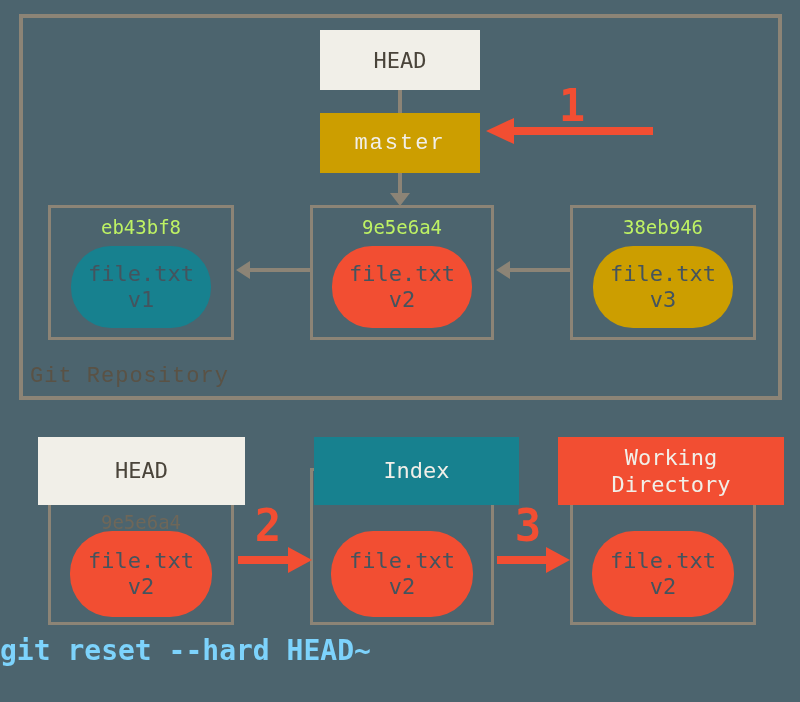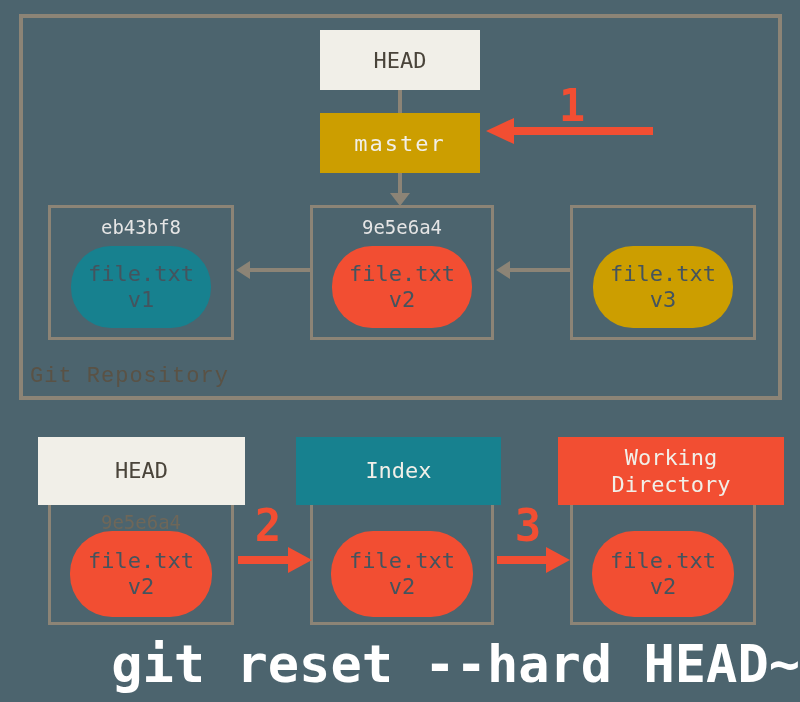--- a/index.html
+++ b/index.html
@@ -15,49 +15,49 @@
   }
   .repo-label {
     position:absolute; left:30px; top:364px;
     font-size:22px; color:#5A5245; letter-spacing:1px;font-family:Liberation Mono, monospace;
   }
   .node {
     position:absolute; display:flex; align-items:center; justify-content:center;
     box-sizing:border-box; text-align:center;
   }
   .node-headtop { left:320px; top:30px;  width:160px; height:60px; background:#F1EFE8; color:#4A443A; font-size:22px; }
-  .node-master  { left:320px; top:113px; width:160px; height:60px; background:#CC9E00; color:#F1EFE8; font-size:22px; letter-spacing:2px; }
+  .node-master  { left:320px; top:113px; width:160px; height:60px; background:#CC9E00; color:#F1EFE8; font-size:22px; letter-spacing:2px;font-family:Liberation Mono, monospace; }
   .commit-box {
     position:absolute; top:205px; height:135px;
     border:3px solid #8C8476; box-sizing:border-box;
   }
   .commit-1 { left:48px;  width:186px; }
   .commit-2 { left:310px; width:184px; }
   .commit-3 { left:570px; width:186px; }
   .hash {
     position:absolute; top:8px; left:0; width:100%; text-align:center;
-    font-size:19px; color:#e5e5e5;
+    font-size:19px; color:#bef264;
   }
   .blob {
     position:absolute; left:50%; transform:translateX(-50%); top:38px;
     width:140px; height:82px; border-radius:40px;
     display:flex; flex-direction:column; align-items:center; justify-content:center;
     font-size:22px; line-height:1.2; color:#44545E; text-align:center;
   }
   .blob-teal { background:#17818F; }
   .blob-red  { background:#F24E32; }
   .blob-gold { background:#CC9E00; }
   
   .area-header {
     position:absolute; top:437px; height:68px; z-index:2;
     display:flex; align-items:center; justify-content:center; text-align:center;
     font-size:22px; line-height:1.25;
   }
   .hdr-head    { left:38px;  width:207px; background:#F1EFE8; color:#4A443A; }
-  .hdr-index   { left:296px; width:205px; background:#17818F; color:#F1EFE8; }
+  .hdr-index   { left:314px; width:205px; background:#17818F; color:#F1EFE8; }
   .hdr-working { left:558px; width:226px; background:#F24E32; color:#F1EFE8; }
   .hdr-working .wrap { width:150px; }
   .area-box {
     position:absolute; top:468px; height:157px; z-index:1;
     border:3px solid #8C8476; box-sizing:border-box;
   }
   .area-a { left:48px;  width:186px; }
   .area-b { left:310px; width:184px; }
   .area-c { left:570px; width:186px; }
   .area-hash {
@@ -72,22 +72,22 @@
   }
   
   .step-num {
     position:absolute; width:44px; text-align:center; z-index:3;
     color:#F24E32; font-size:44px; font-weight:bold; line-height:1;
   }
   .step-1 { left:550px; top:84px; }
   .step-2 { left:246px; top:504px; }
   .step-3 { left:506px; top:504px; }
   .caption {
-    position:absolute; left:0; top:634px; width:100%; text-align:right;
-    color:#ffffff; font-size:52px; font-weight:bold; white-space:nowrap; z-index:3;
+    position:absolute; left:0; top:634px; width:100%; text-align:left;
+    color:#7dd3fc; font-size:28px; font-weight:bold; white-space:nowrap; z-index:3;
   }
   .arrows { position:absolute; left:0; top:0; z-index:2; pointer-events:none; }
 </style>
 </head>
 <body>
 
 <div class="canvas">
 
   <div class="repo-box"></div>
   <div class="repo-label">Git Repository</div>
@@ -110,20 +110,21 @@
 
   <div class="commit-box commit-2">
     <div class="hash">9e5e6a4</div>
     <div class="blob blob-red">
       <span>file.txt</span>
       <span>v2</span>
     </div>
   </div>
 
   <div class="commit-box commit-3">
+    <div class="hash">38eb946</div>
     <div class="blob blob-gold">
       <span>file.txt</span>
       <span>v3</span>
     </div>
   </div>
 
   <div class="area-header hdr-head">
     <span>HEAD</span>
   </div>
   <div class="area-header hdr-index">

